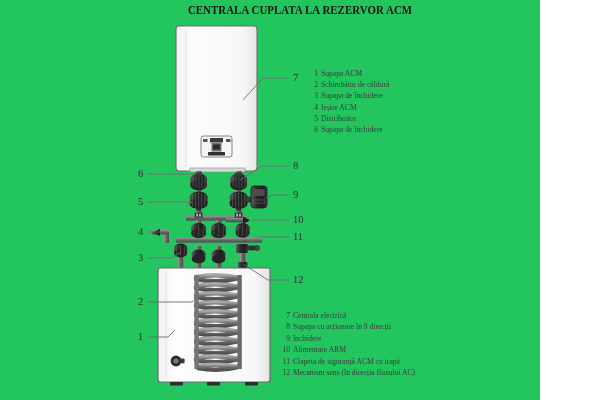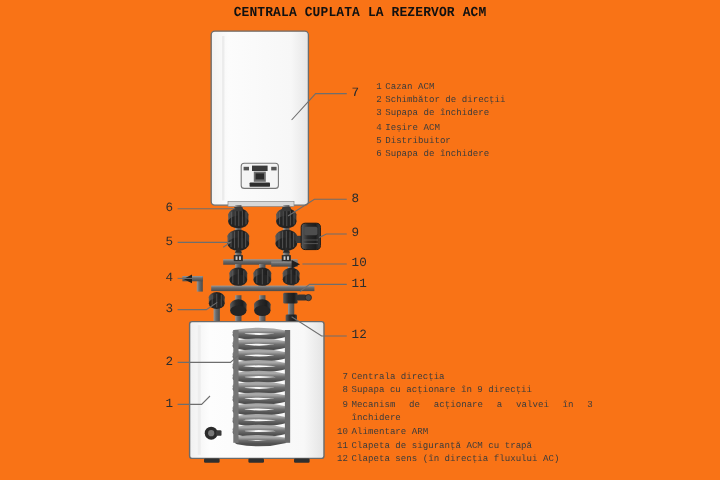--- a/index.html
+++ b/index.html
@@ -2,25 +2,25 @@
 <html><head>
 <meta charset="utf-8">
 <style>
   html, body {
     margin: 0;
     padding: 0;
     background: #ffffff;
   }
   #page {
     position: relative;
-    width: 600px;
+    width: 540px;
     height: 400px;
-    background: #f97316;
+    background: #22c55e;
     overflow: hidden;
-    font-family: Liberation Mono, monospace;
+    font-family: Liberation Serif, serif;
   }
 
   
   #diagram-title {
     position: absolute;
     left: 0;
     top: 4px;
     width: 600px;
     text-align: center;
     font-size: 11.5px;
@@ -405,25 +405,25 @@
   <div class="callout" style="left:293px; top:73px;">7</div>
   <div class="callout" style="left:293px; top:161px;">8</div>
   <div class="callout" style="left:293px; top:190px;">9</div>
   <div class="callout" style="left:293px; top:215px;">10</div>
   <div class="callout" style="left:293px; top:232px;">11</div>
   <div class="callout" style="left:293px; top:275px;">12</div>
 
   <div class="legend" id="legend-top">
     <div class="legend-row">
       <span class="legend-num">1</span>
-      <span class="legend-text">Cazan ACM</span>
+      <span class="legend-text">Supapa ACM</span>
     </div>
     <div class="legend-row">
       <span class="legend-num">2</span>
-      <span class="legend-text">Schimbător de direcții</span>
+      <span class="legend-text">Schimbător de căldură</span>
     </div>
     <div class="legend-row">
       <span class="legend-num">3</span>
       <span class="legend-text">Supapa de închidere</span>
     </div>
     <div class="legend-row">
       <span class="legend-num">4</span>
       <span class="legend-text">Ieșire ACM</span>
     </div>
     <div class="legend-row">
@@ -432,40 +432,39 @@
     </div>
     <div class="legend-row">
       <span class="legend-num">6</span>
       <span class="legend-text">Supapa de închidere</span>
     </div>
   </div>
 
   <div class="legend" id="legend-bottom">
     <div class="legend-row">
       <span class="legend-num">7</span>
-      <span class="legend-text">Centrala direcția</span>
+      <span class="legend-text">Centrala electrică</span>
     </div>
     <div class="legend-row">
       <span class="legend-num">8</span>
       <span class="legend-text">Supapa cu acționare în 9 direcții</span>
     </div>
     <div class="legend-row">
       <span class="legend-num">9</span>
       <span class="legend-text justify">
-        <span class="l1">Mecanism de acționare a valvei în 3</span>
         <span>închidere</span>
       </span>
     </div>
     <div class="legend-row">
       <span class="legend-num">10</span>
       <span class="legend-text">Alimentare ARM</span>
     </div>
     <div class="legend-row">
       <span class="legend-num">11</span>
       <span class="legend-text">Clapeta de siguranță ACM cu trapă</span>
     </div>
     <div class="legend-row">
       <span class="legend-num">12</span>
-      <span class="legend-text">Clapeta sens (în direcția fluxului AC)</span>
+      <span class="legend-text">Mecanism sens (în direcția fluxului AC)</span>
     </div>
   </div>
 
 </div>
 
 </body></html>

